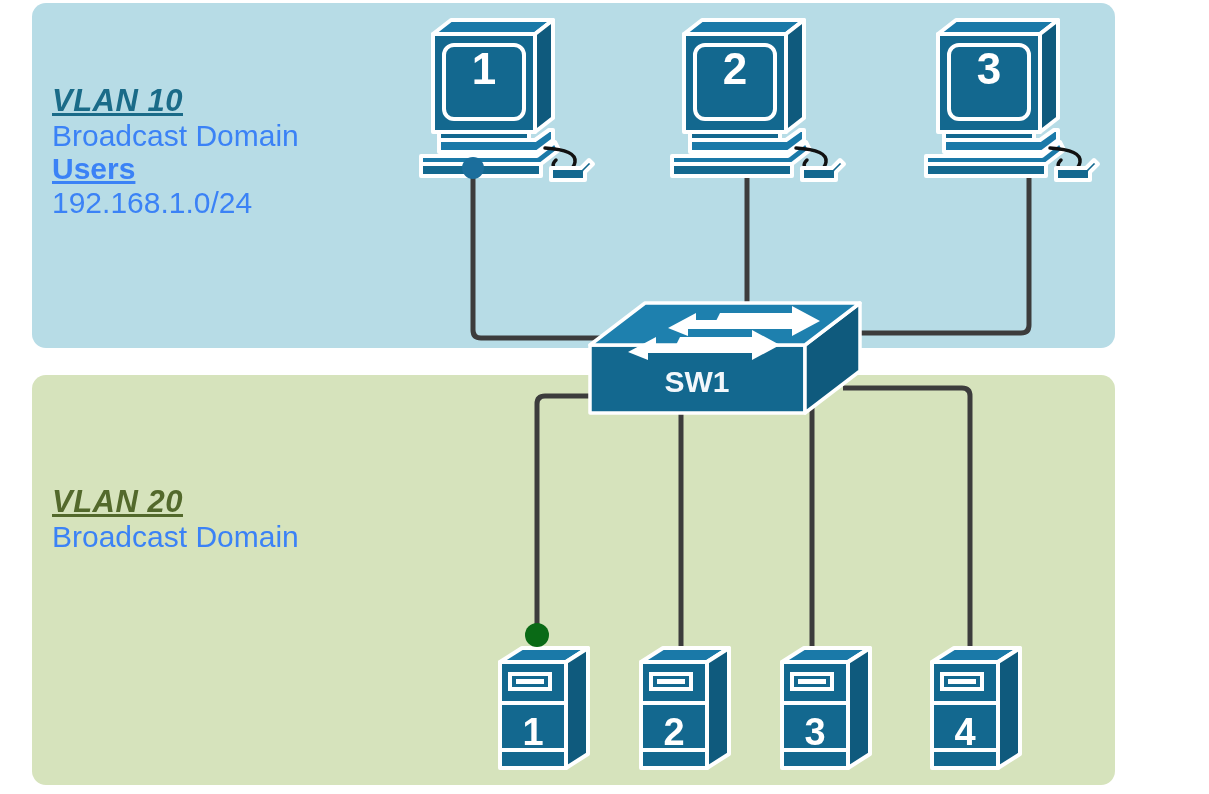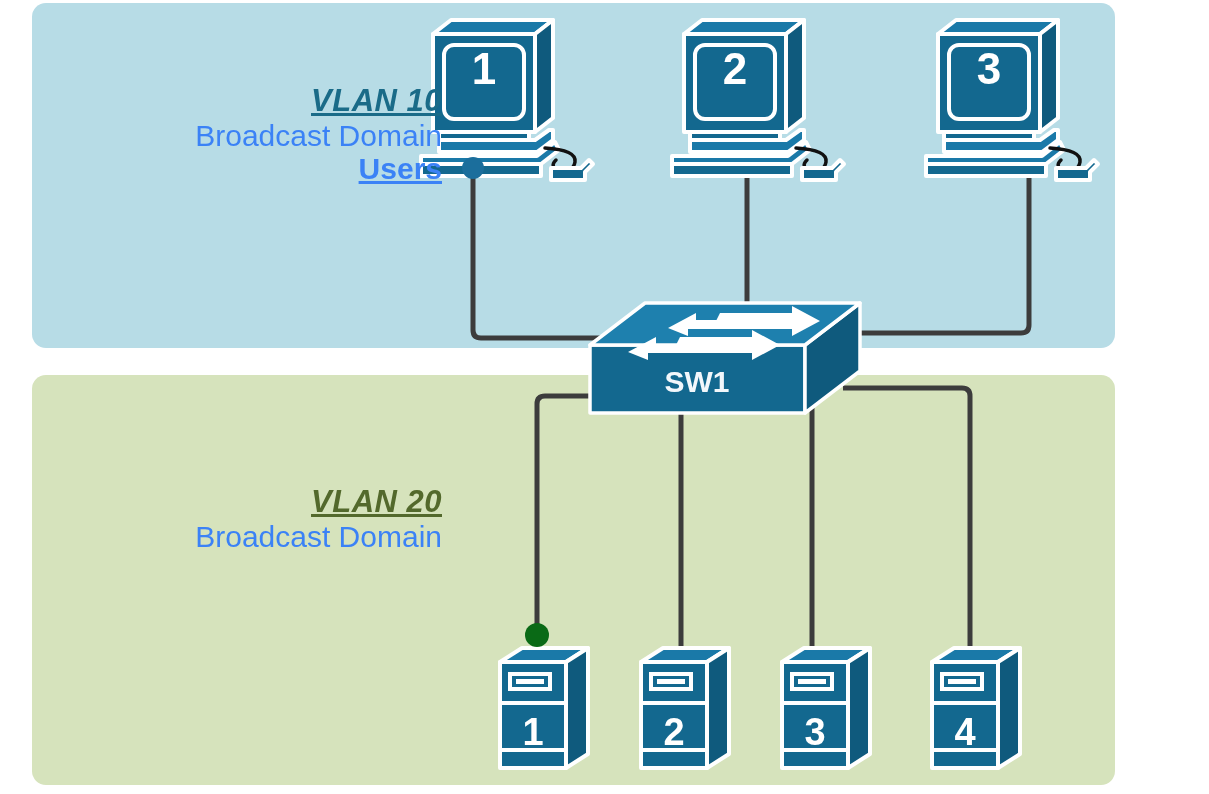--- a/index.html
+++ b/index.html
@@ -20,21 +20,21 @@
   }
   svg.layer {
     position: absolute;
     left: 0;
     top: 0;
     width: 1209px;
     height: 794px;
   }
   .vlan-label {
     position: absolute;
-    text-align: right;
+    text-align: left;
     line-height: 1.12;
     user-select: none;
   }
   .vlan-title {
     font-style: italic;
     font-weight: bold;
     font-size: 31px;
     text-decoration: underline;
     letter-spacing: 0.5px;
   }
@@ -171,20 +171,21 @@
     </g>
 
     <circle cx="537" cy="635" r="12" fill="#0a6a16"></circle>
 
   </svg>
 
   <div class="vlan-label" id="vlan10-label">
     <div class="vlan-title" id="vlan10-title">VLAN 10</div>
     <div class="vlan-line">Broadcast Domain</div>
     <div class="vlan-line bold">Users</div>
+    <div class="vlan-line">192.168.1.0/24</div>
   </div>
 
   <div class="vlan-label" id="vlan20-label">
     <div class="vlan-title" id="vlan20-title">VLAN 20</div>
     <div class="vlan-line">Broadcast Domain</div>
   </div>
 
 </div>
 
 </body></html>

